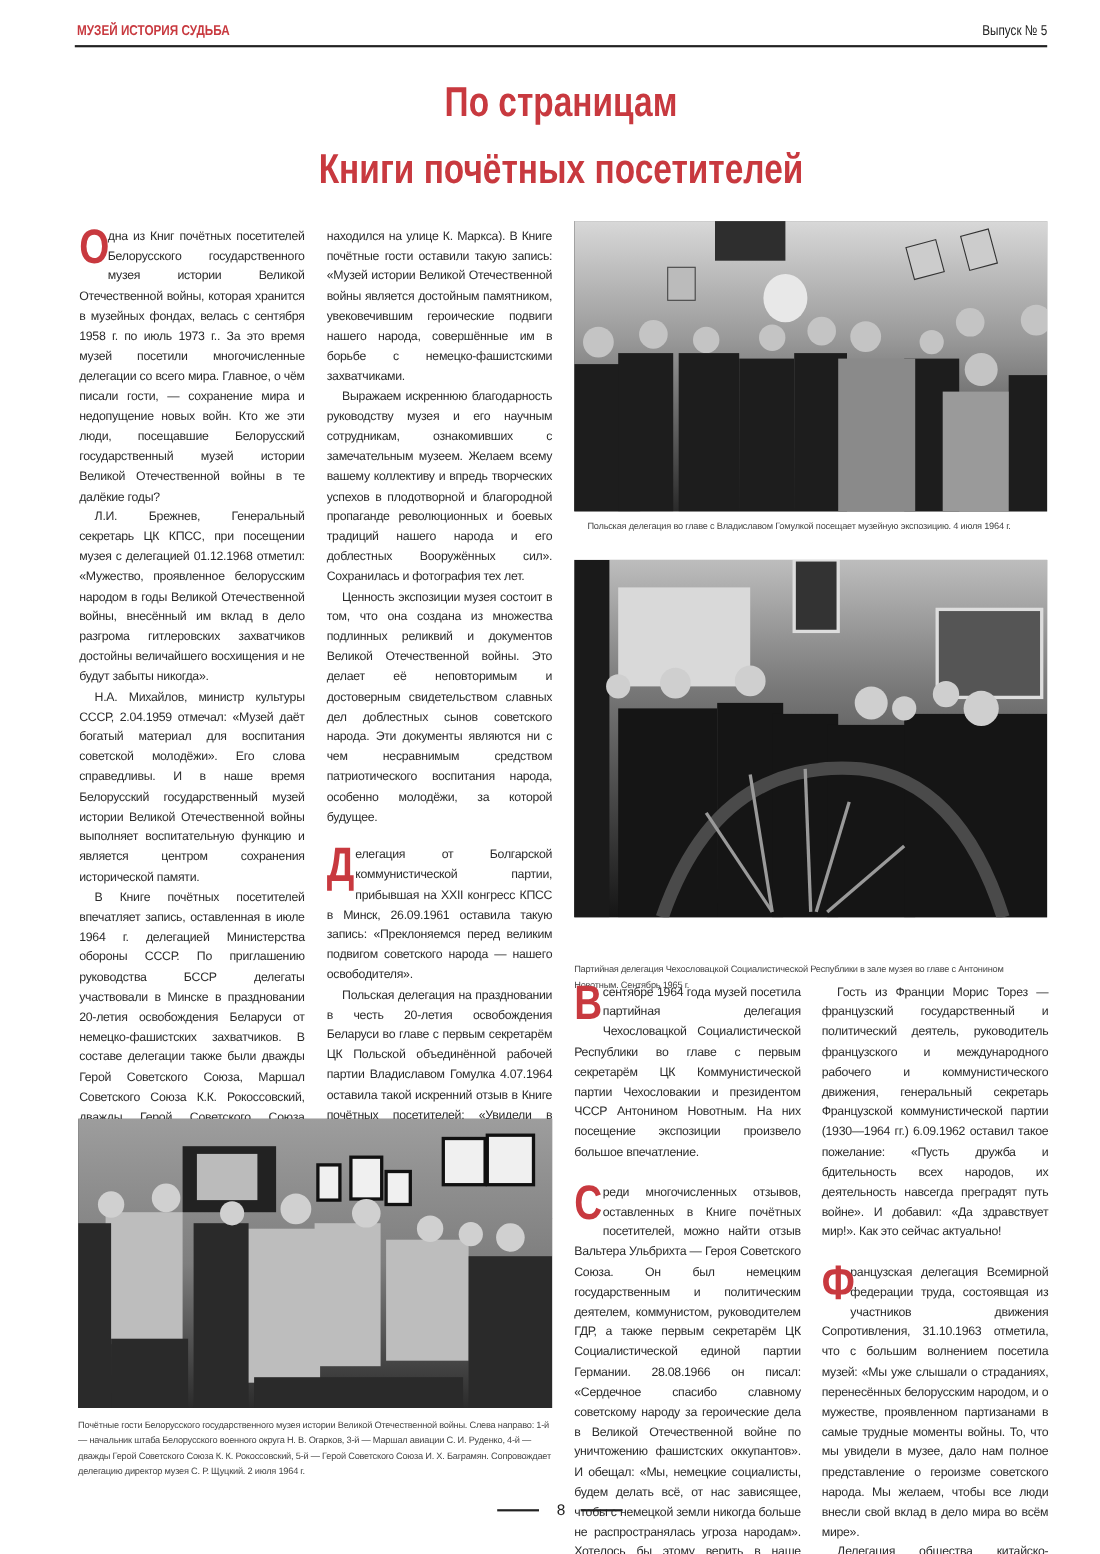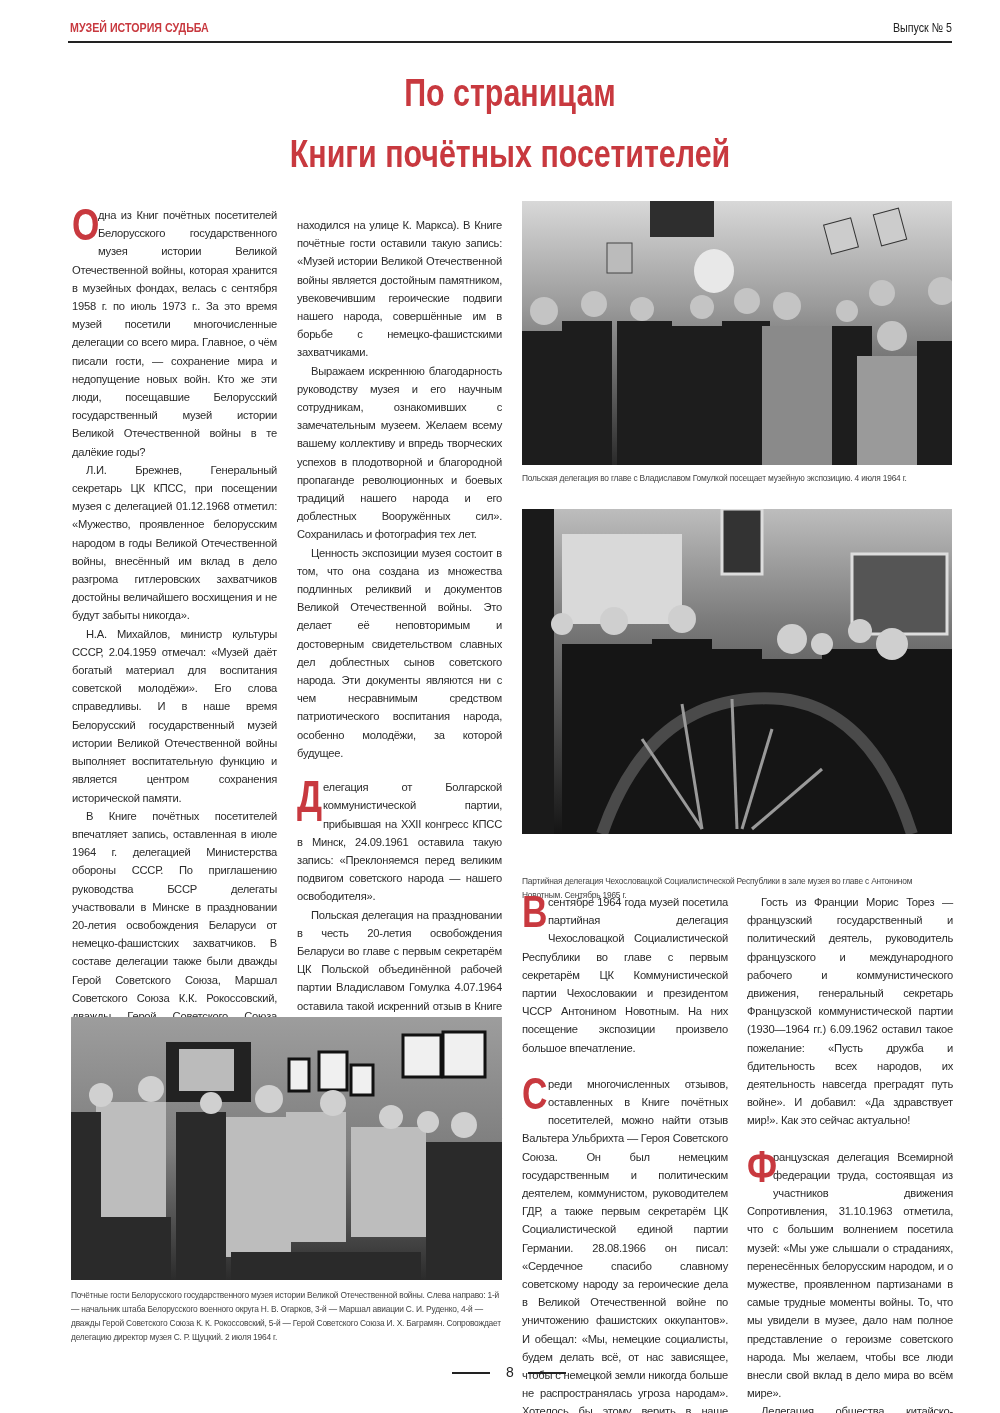--- a/index.html
+++ b/index.html
@@ -38,25 +38,25 @@
 <div class="abs title1">По страницам</div>
 <div class="abs title2">Книги почётных посетителей</div>
 
 <div class="col" style="left:72px; top:206px; width:205px;">
   <p class="noindent"><span class="drop">О</span><span>дна из Книг почётных посетителей Белорусского государственного музея истории Великой Отечественной войны, которая хранится в музейных фондах, велась с сентября 1958 г. по июль 1973 г.. За это время музей посетили многочисленные делегации со всего мира. Главное, о чём писали гости, — сохранение мира и недопущение новых войн. Кто же эти люди, посещавшие Белорусский государственный музей истории Великой Отечественной войны в те далёкие годы?</span></p>
   <p>Л.И. Брежнев, Генеральный секретарь ЦК КПСС, при посещении музея с делегацией 01.12.1968 отметил: «Мужество, проявленное белорусским народом в годы Великой Отечественной войны, внесённый им вклад в дело разгрома гитлеровских захватчиков достойны величайшего восхищения и не будут забыты никогда».</p>
   <p>Н.А. Михайлов, министр культуры СССР, 2.04.1959 отмечал: «Музей даёт богатый материал для воспитания советской молодёжи». Его слова справедливы. И в наше время Белорусский государственный музей истории Великой Отечественной войны выполняет воспитательную функцию и является центром сохранения исторической памяти.</p>
   <p>В Книге почётных посетителей впечатляет запись, оставленная в июле 1964 г. делегацией Министерства обороны СССР. По приглашению руководства БССР делегаты участвовали в Минске в праздновании 20-летия освобождения Беларуси от немецко-фашистских захватчиков. В составе делегации также были дважды Герой Советского Союза, Маршал Советского Союза К.К. Рокоссовский, дважды Герой Советского Союза Маршал Советского Союза И.Х. Баграмян и Герой Советского Союза Маршал авиации С.И. Руденко. Известно, что они возложили венки к монументу Победы, встретились с ветеранами-фронтовиками и посетили Белорусский государственный музей истории Великой Отечественной войны (тогда музей</p>
 </div>
 
-<div class="col" style="left:297px; top:216px; width:205px;">
+<div class="col" style="left:297px; top:206px; width:205px;">
   <p class="noindent">находился на улице К. Маркса). В Книге почётные гости оставили такую запись: «Музей истории Великой Отечественной войны является достойным памятником, увековечившим героические подвиги нашего народа, совершённые им в борьбе с немецко-фашистскими захватчиками.</p>
   <p>Выражаем искреннюю благодарность руководству музея и его научным сотрудникам, ознакомивших с замечательным музеем. Желаем всему вашему коллективу и впредь творческих успехов в плодотворной и благородной пропаганде революционных и боевых традиций нашего народа и его доблестных Вооружённых сил». Сохранилась и фотография тех лет.</p>
   <p>Ценность экспозиции музея состоит в том, что она создана из множества подлинных реликвий и документов Великой Отечественной войны. Это делает её неповторимым и достоверным свидетельством славных дел доблестных сынов советского народа. Эти документы являются ни с чем несравнимым средством патриотического воспитания народа, особенно молодёжи, за которой будущее.</p>
-  <p class="noindent" style="margin-top:16px;"><span class="drop">Д</span><span>елегация от Болгарской коммунистической партии, прибывшая на XXII конгресс КПСС в Минск, 24.09.1961 оставила такую запись: «Преклоняемся перед великим подвигом советского народа — нашего освободителя».</span></p>
+  <p class="noindent" style="margin-top:16px;"><span class="drop">Д</span><span>елегация от Болгарской коммунистической партии, прибывшая на XXII конгресс КПСС в Минск, 26.09.1961 оставила такую запись: «Преклоняемся перед великим подвигом советского народа — нашего освободителя».</span></p>
   <p>Польская делегация на праздновании в честь 20-летия освобождения Беларуси во главе с первым секретарём ЦК Польской объединённой рабочей партии Владиславом Гомулка 4.07.1964 оставила такой искренний отзыв в Книге почётных посетителей: «Увидели в музейных экспонатах отблеск большого геройства, патриотизма и посвящения белорусского народа во имя свободы и социализма — образ борьбы, близкой сердцу польских патриотов, воевавших под знаменем бело-красным и красным «За вашу и нашу свободу».</p>
 </div>
 
 <div class="photo" style="left:522px; top:201px; width:430px; height:264px;">
   <svg viewBox="0 0 430 264" preserveAspectRatio="none">
     <defs>
         <linearGradient id="g1" x1="0" y1="0" x2="0" y2="1">
           <stop offset="0" stop-color="#d8d8d8"></stop>
           <stop offset="0.4" stop-color="#9a9a9a"></stop>
           <stop offset="1" stop-color="#2a2a2a"></stop>
@@ -86,21 +86,21 @@
       <circle cx="180" cy="106" r="12"></circle>
         <circle cx="225" cy="100" r="13"></circle>
         <circle cx="265" cy="105" r="14"></circle>
       <circle cx="325" cy="110" r="11"></circle>
         <circle cx="360" cy="92" r="13"></circle>
         <circle cx="370" cy="135" r="15"></circle>
         <circle cx="420" cy="90" r="14"></circle>
     </g>
   </svg>
 </div>
-<div class="caption" style="left:522px; top:471px; width:430px;">Польская делегация во главе с Владиславом Гомулкой посещает музейную экспозицию. 4 июля 1964 г.</div>
+<div class="caption" style="left:534px; top:471px; width:430px;">Польская делегация во главе с Владиславом Гомулкой посещает музейную экспозицию. 4 июля 1964 г.</div>
 
 <div class="photo" style="left:522px; top:509px; width:430px; height:325px;">
   <svg viewBox="0 0 430 325" preserveAspectRatio="none">
     <defs>
         <linearGradient id="g2" x1="0" y1="0" x2="0" y2="1">
           <stop offset="0" stop-color="#bdbdbd"></stop>
           <stop offset="0.35" stop-color="#7a7a7a"></stop>
           <stop offset="1" stop-color="#151515"></stop>
         </linearGradient>
       </defs>

